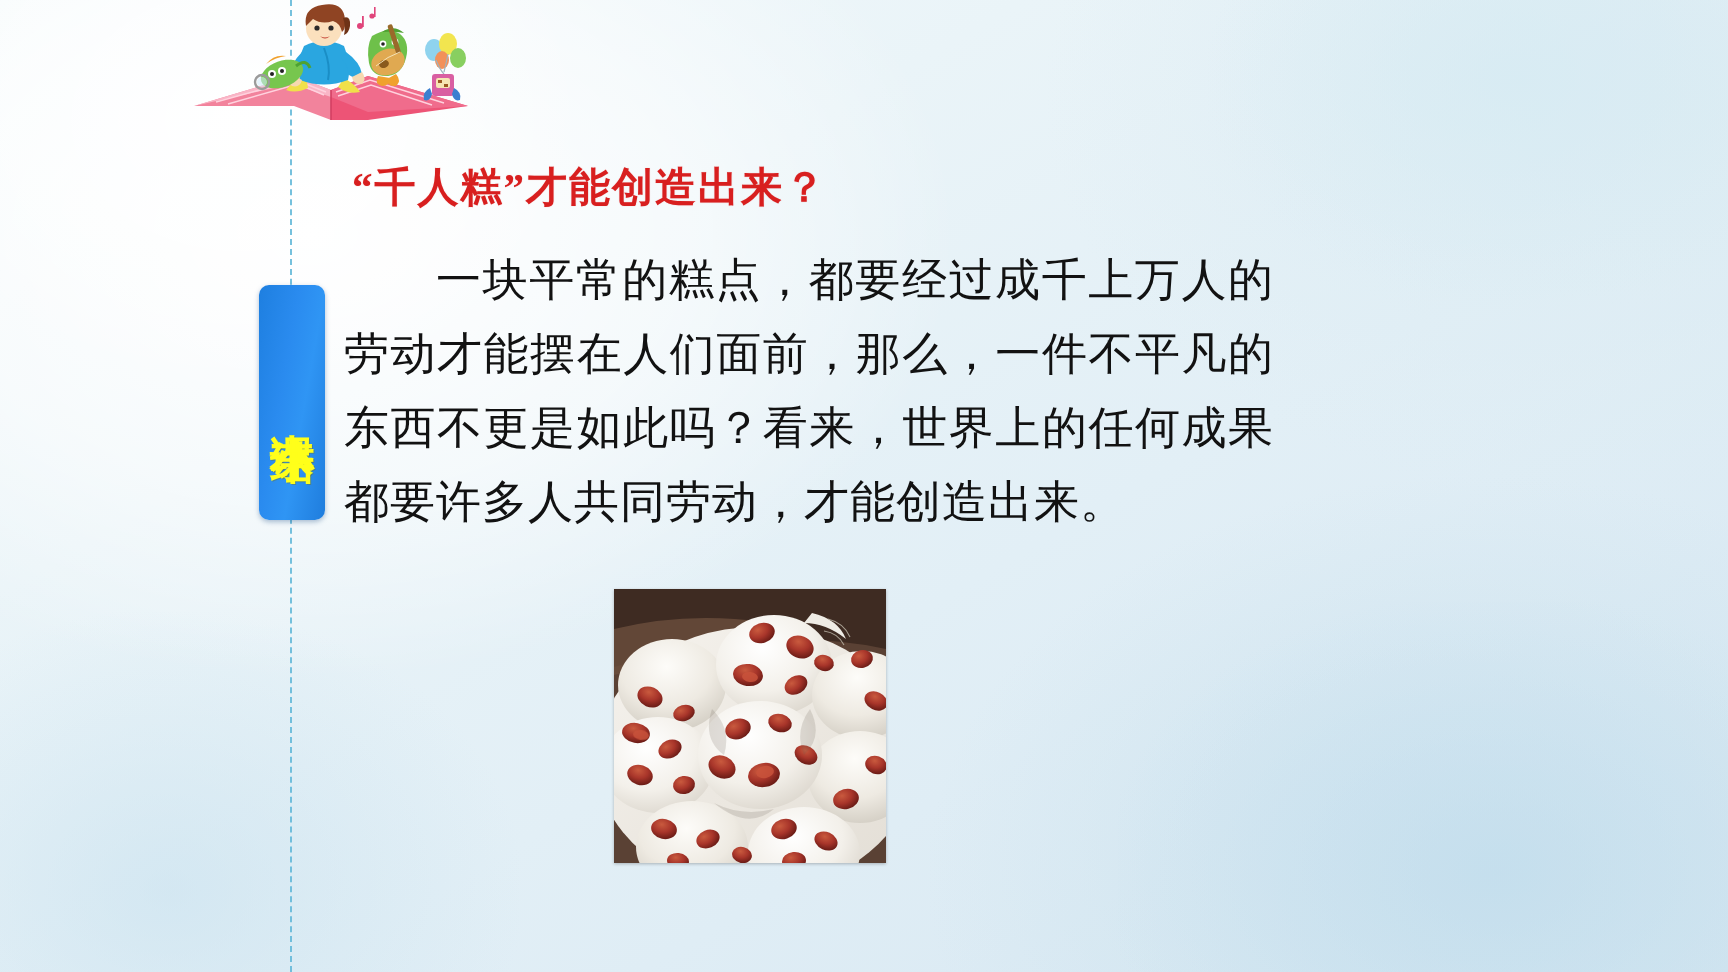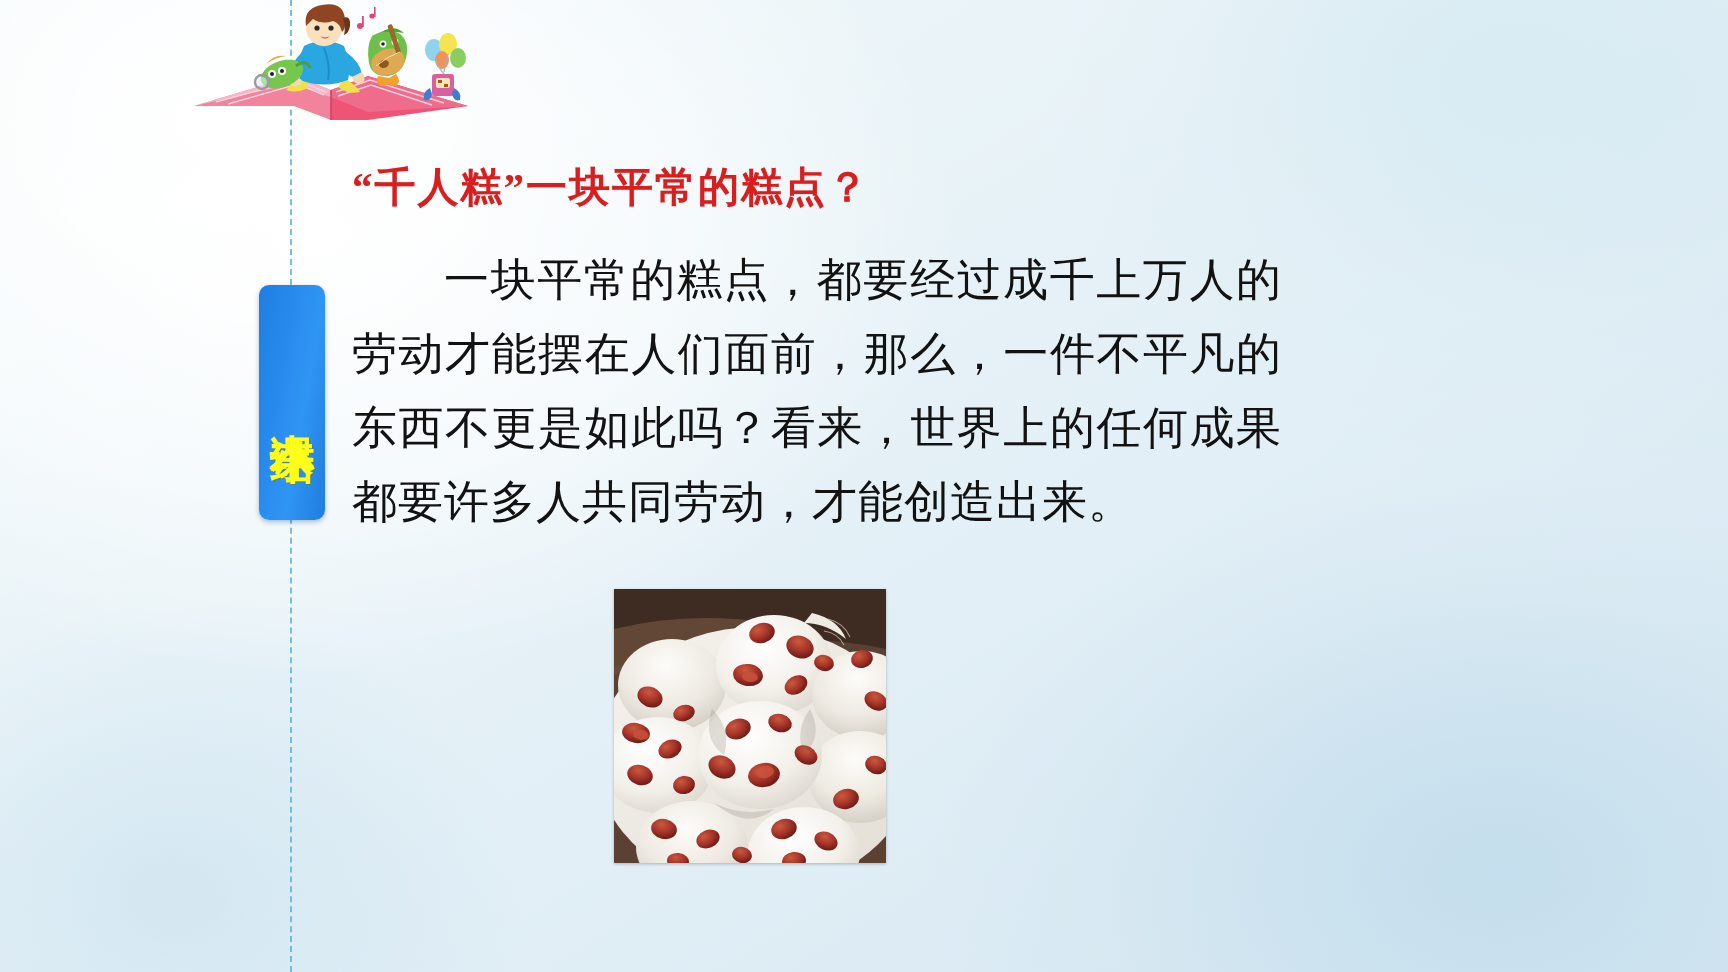--- a/index.html
+++ b/index.html
@@ -113,21 +113,20 @@
     top: 243px;
     width: 930px;
     font-family: "Liberation Serif", "DejaVu Serif", serif;
     font-size: 45px;
     font-weight: 500;
     color: #121212;
     line-height: 74px;
     letter-spacing: 1px;
     text-indent: 92px;
     text-align: justify;
-    margin-left: 8px;
   }
 
   
   #cake-photo {
     position: absolute;
     left: 614px;
     top: 589px;
     width: 272px;
     height: 274px;
     overflow: hidden;
@@ -230,21 +229,21 @@
         <rect x="246" y="72" width="22" height="22" rx="3" fill="#d95fa2"></rect>
         <rect x="250" y="76" width="14" height="10" rx="2" fill="#f6e6b4"></rect>
         <rect x="252" y="78" width="4" height="3" fill="#9a5a22"></rect>
         <rect x="258" y="82" width="4" height="3" fill="#9a5a22"></rect>
         <path d="M244 86 q-8 4 -6 12 q6 2 8 -6z" fill="#3a7fd0"></path>
         <path d="M268 86 q8 4 6 12 q-6 2 -8 -6z" fill="#3a7fd0"></path>
       </g>
     </svg>
   </div>
 
-  <div id="title">“千人糕”一块平常的糕点？</div>
+  <div id="title">“千人糕”才能创造出来？</div>
 
   <div id="lesson-tag">
     <span class="tag-text">本课小结</span>
   </div>
 
   <div id="body-text">一块平常的糕点，都要经过成千上万人的劳动才能摆在人们面前，那么，一件不平凡的东西不更是如此吗？看来，世界上的任何成果都要许多人共同劳动，才能创造出来。</div>
 
   <div id="cake-photo">
     <svg width="272" height="274" viewBox="0 0 272 274" xmlns="http://www.w3.org/2000/svg">
       <defs>

